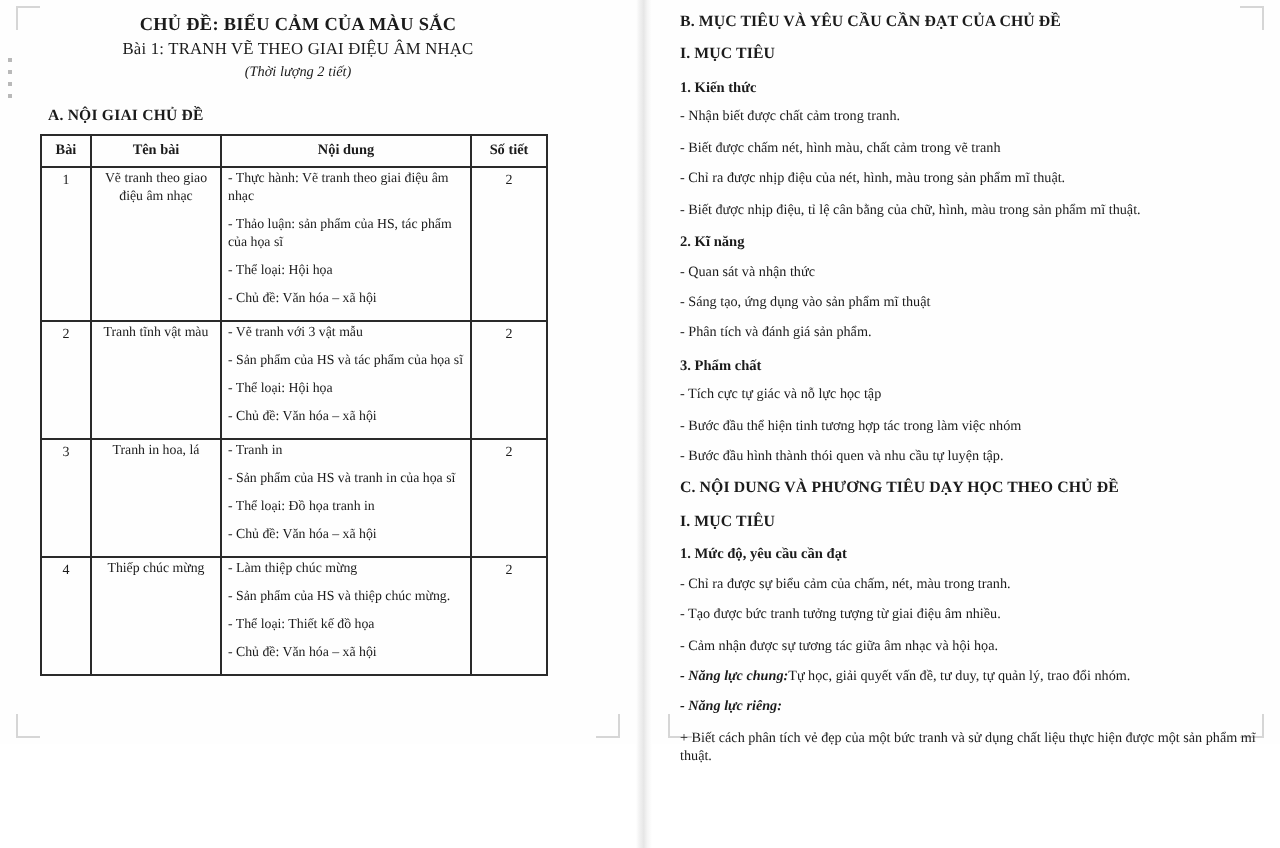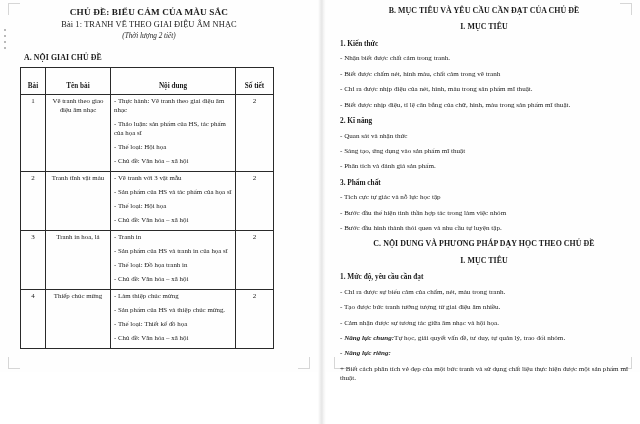--- a/index.html
+++ b/index.html
@@ -111,21 +111,21 @@
   table.content-table td,
   table.content-table th {
     border: 1px solid #2a2a2a;
     vertical-align: top;
     padding: 2px 3px 3px 3px;
   }
   table.content-table th {
     text-align: center;
     font-weight: bold;
     font-size: 7.2px;
-    padding: 14px 2px 4px 2px;
+    padding: 3px 2px 4px 2px;
     vertical-align: middle;
     line-height: 1.2;
     margin-left: 44px;
   }
   col.c-bai    { width: 25px; }
   col.c-ten    { width: 65px; }
   col.c-noi    { width: 125px; }
   col.c-sotiet { width: 38px; }
 
   td.cell-bai,
@@ -157,21 +157,20 @@
     top: 6px;
     width: 288px;
     font-size: 7.1px;
     line-height: 1.32;
   }
   .rp-body .h-bold {
     font-weight: bold;
     font-size: 7.9px;
     letter-spacing: .05px;
     margin: 0 0 6px 0;
-    text-align: center;
   }
   .rp-body .h-sub {
     font-weight: bold;
     font-size: 7.3px;
     margin: 0 0 6px 0;
   }
   .rp-body .line {
     margin: 0 0 6px 0;
     font-size: 7.1px;
   }
@@ -287,24 +286,24 @@
         <div class="line">- Chỉ ra được nhịp điệu của nét, hình, màu trong sản phẩm mĩ thuật.</div>
         <div class="line">- Biết được nhịp điệu, tỉ lệ cân bằng của chữ, hình, màu trong sản phẩm mĩ thuật.</div>
 
         <div class="h-sub">2. Kĩ năng</div>
         <div class="line">- Quan sát và nhận thức</div>
         <div class="line">- Sáng tạo, ứng dụng vào sản phẩm mĩ thuật</div>
         <div class="line">- Phân tích và đánh giá sản phẩm.</div>
 
         <div class="h-sub">3. Phẩm chất</div>
         <div class="line">- Tích cực tự giác và nỗ lực học tập</div>
-        <div class="line">- Bước đầu thể hiện tinh thần hợp tác trong làm việc nhóm</div>
+        <div class="line">- Bước đầu thể hiện tinh tương hợp tác trong làm việc nhóm</div>
         <div class="line">- Bước đầu hình thành thói quen và nhu cầu tự luyện tập.</div>
 
-        <div class="h-bold">C. NỘI DUNG VÀ PHƯƠNG PHÁP DẠY HỌC THEO CHỦ ĐỀ</div>
+        <div class="h-bold">C. NỘI DUNG VÀ PHƯƠNG TIÊU DẠY HỌC THEO CHỦ ĐỀ</div>
         <div class="h-bold">I. MỤC TIÊU</div>
         <div class="h-sub">1. Mức độ, yêu cầu cần đạt</div>
         <div class="line">- Chỉ ra được sự biểu cảm của chấm, nét, màu trong tranh.</div>
         <div class="line">- Tạo được bức tranh tưởng tượng từ giai điệu âm nhiều.</div>
         <div class="line">- Cảm nhận được sự tương tác giữa âm nhạc và hội họa.</div>
 
         <div class="line"><span class="ital-lead">- Năng lực chung:</span><span>Tự học, giải quyết vấn đề, tư duy, tự quản lý, trao đổi nhóm.</span></div>
         <div class="line"><span class="ital-lead">- Năng lực riêng:</span></div>
         <div class="line">+ Biết cách phân tích vẻ đẹp của một bức tranh và sử dụng chất liệu thực hiện được một sản phẩm mĩ thuật.</div>
       </div>

